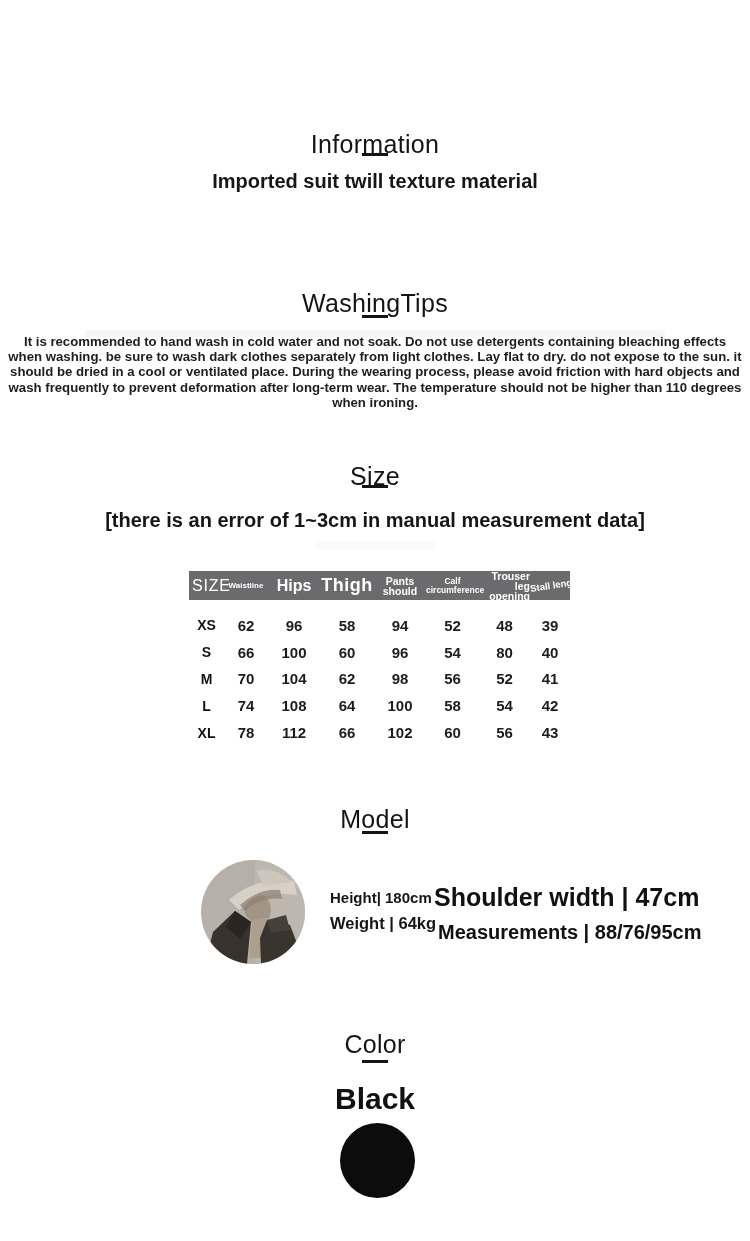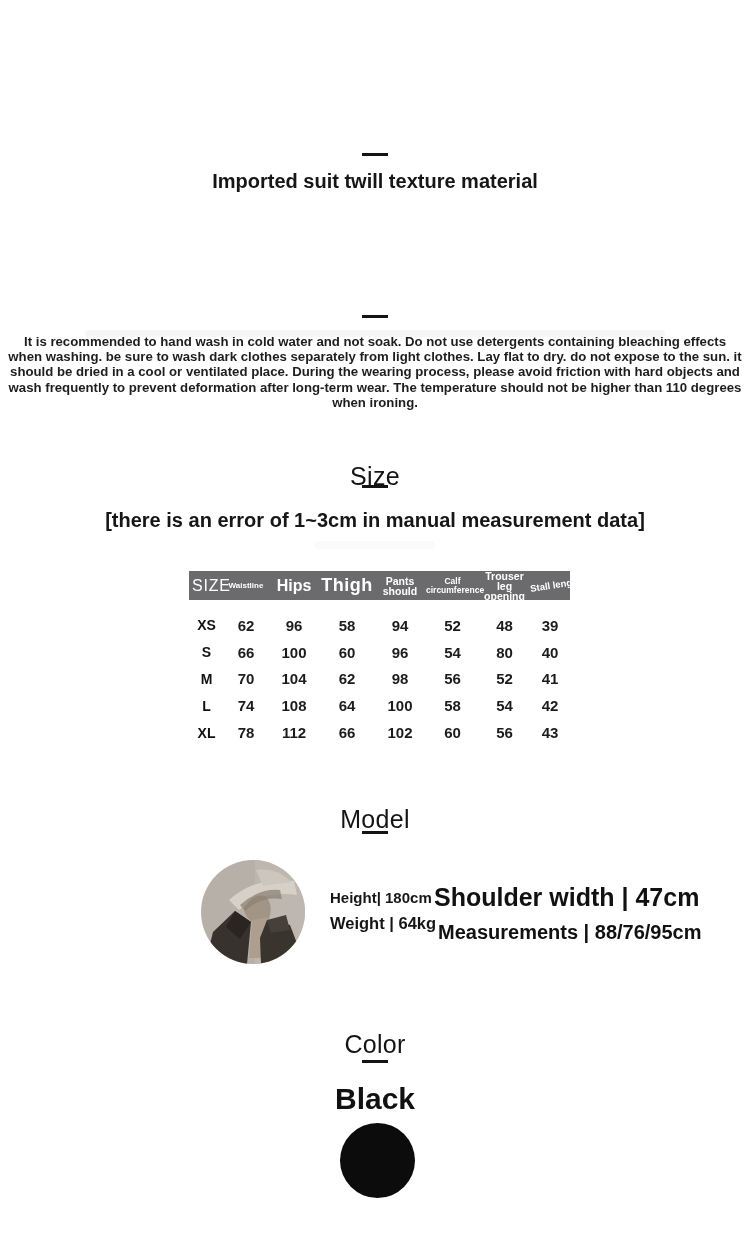--- a/index.html
+++ b/index.html
@@ -31,21 +31,21 @@
   .t-cell { box-sizing:border-box; text-align:center; flex:0 0 auto; }
   .c1{width:35px;} .c2{width:44px;} .c3{width:52px;} .c4{width:54px;}
   .c5{width:52px;} .c6{width:53px;} .c7{width:51px;} .c8{width:40px;}
   .hl { display:block; }
   .h1 { font-size:16px; font-weight:400; text-align:left; padding-left:3px; letter-spacing:0.8px; }
   .h2 { font-size:8px;  font-weight:bold; }
   .h3 { font-size:16px; font-weight:bold; }
   .h4 { font-size:18px; font-weight:bold; letter-spacing:0.5px; }
   .h5 { font-size:10.5px; font-weight:bold; line-height:10px; }
   .h6 { font-size:8.5px;  font-weight:bold; line-height:9px; }
-  .h7 { font-size:10.5px; font-weight:bold; line-height:10px; }
+  .h7 { font-size:10.5px; font-weight:bold; line-height:10px;text-align:right; }
   .h8 { font-size:9.5px;  font-weight:bold; white-space:nowrap; transform:rotate(-9deg); overflow:visible; }
   .t-body { margin-top:12px; }
   .t-row { display:flex; align-items:center; height:26.8px; }
   .t-row .lab { font-size:14px; font-weight:bold; color:#111; }
   .t-row .val { font-size:15px; font-weight:bold; color:#1c1c1c; }
 
   
   .model-photo { left:201px; top:860px; width:104px; height:104px; border-radius:50%; overflow:hidden; }
   .stat { white-space:nowrap; font-weight:bold; color:#161616; line-height:1; }
   .stat-height { left:330px; top:890px; font-size:15px; }
@@ -55,23 +55,25 @@
 
   
   .color-name { font-size:30px; line-height:1; font-weight:bold; color:#111; }
   .color-swatch { left:340px; top:1123px; width:75px; height:75px; border-radius:50%; }
 </style>
 </head>
 <body>
 
 <div class="page">
 
+  <div class="abs centered sec-title" style="top:132px;">Information</div>
   <div class="abs sec-underline" style="top:153px;"></div>
   <div class="abs centered info-subtitle" style="top:171px;">Imported suit twill texture material</div>
 
+  <div class="abs centered sec-title" style="top:291px;">WashingTips</div>
   <div class="abs sec-underline" style="top:315px;"></div>
   <div class="abs ghost-bar" style="top:330px; left:85px; width:580px; height:7px;"></div>
   <div class="abs wash-body" style="top:334px;">It is recommended to hand wash in cold water and not soak. Do not use detergents containing bleaching effects when washing. be sure to wash dark clothes separately from light clothes. Lay flat to dry. do not expose to the sun. it should be dried in a cool or ventilated place. During the wearing process, please avoid friction with hard objects and wash frequently to prevent deformation after long-term wear. The temperature should not be higher than 110 degrees when ironing.</div>
 
   <div class="abs centered sec-title" style="top:464px;">Size</div>
   <div class="abs sec-underline" style="top:485px;"></div>
   <div class="abs centered size-note" style="top:510px;">[there is an error of 1~3cm in manual measurement data]</div>
   <div class="abs ghost-bar" style="top:541px; left:315px; width:120px; height:8px; background:#fafafa;"></div>
 
   <div class="abs size-table">

